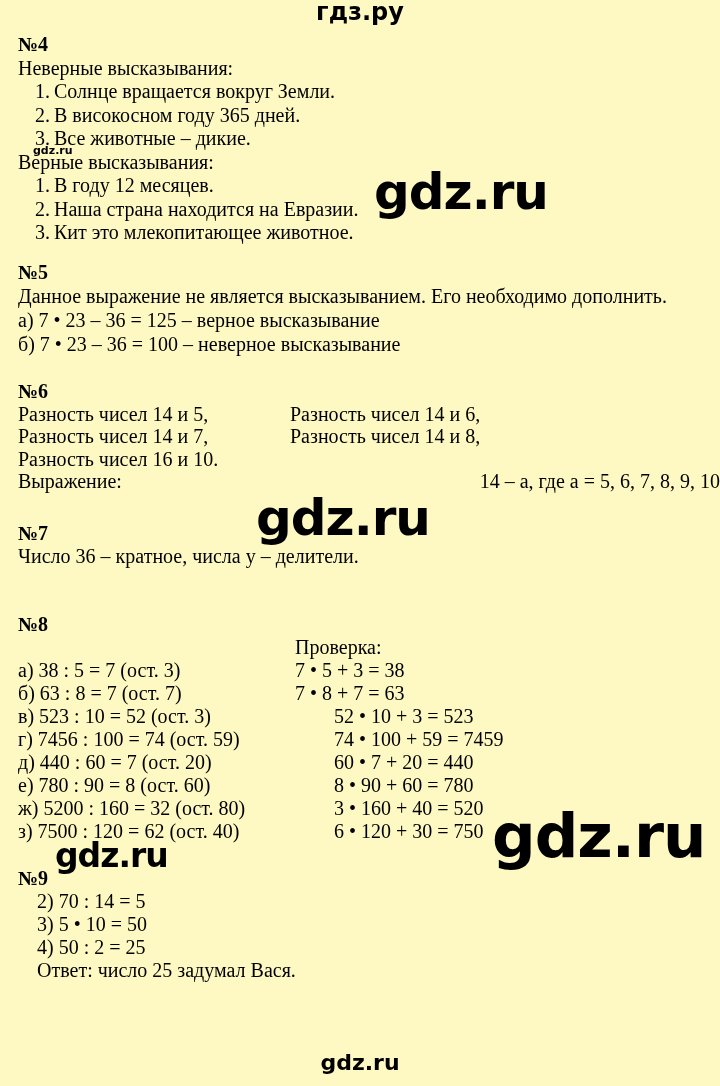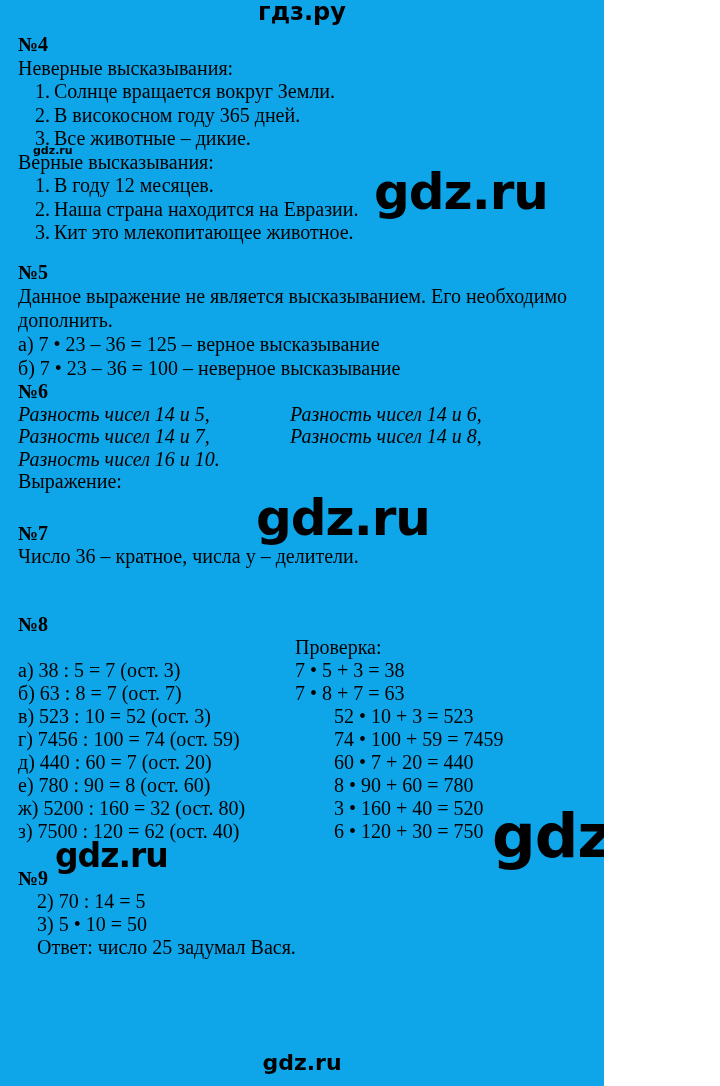--- a/index.html
+++ b/index.html
@@ -1,19 +1,19 @@
 <!DOCTYPE html>
 <html><head>
 <meta charset="utf-8">
 <style>
   html,body { margin:0; padding:0; background:#fff; }
   .page {
     position:relative;
-    width:604px; height:1086px;
-    background:#0ea5e9;
+    width:720px; height:1086px;
+    background:#fef9c3;
     color:#000;
     font-family:"Liberation Serif", serif;
     font-size:20px;
     overflow:hidden;
   }
   
   .brand-header {
     position:absolute; top:-1px; left:0; width:100%;
     text-align:center;
     font-family:"DejaVu Sans", sans-serif;
@@ -41,21 +41,21 @@
   .sec-title { font-weight:bold; }
   .italic { }
   .sec-4 { top:33px;  line-height:23.5px; }
   .sec-5 { top:260px; line-height:24px; }
   .sec-6 { top:380px; line-height:22.5px; }
   .sec-7 { top:522px; line-height:22.5px; }
   .sec-8 { top:613px; line-height:23px; }
   .sec-9 { top:867px; line-height:23px; }
   .list-item { display:flex; padding-left:17px; }
   .list-item .num { width:19px; flex:0 0 auto; }
-  .row6 { display:flex;font-style:italic; }
+  .row6 { display:flex; }
   .row6 .c1 { width:272px; flex:0 0 auto; }
   .expr-row { display:flex;justify-content:space-between; }
   .expr-row .expr-label { width:185px; flex:0 0 auto; }
   .row8 { display:flex; }
   .row8 .l { width:277px; flex:0 0 auto; }
   .row8 .r.indent { padding-left:39px; }
   .step { padding-left:19px; }
 </style>
 </head>
 <body>
@@ -116,20 +116,21 @@
     <div class="row6">
       <span class="c1">Разность чисел 14 и 7,</span>
       <span>Разность чисел 14 и 8,</span>
     </div>
     <div class="row6">
       <span class="c1">Разность чисел 16 и 10.</span>
       <span></span>
     </div>
     <div class="expr-row">
       <span class="expr-label italic">Выражение:</span>
+      <span>14 – a, где a = 5, 6, 7, 8, 9, 10</span>
     </div>
   </div>
 
   <div class="sec sec-7">
     <div class="sec-title">№7</div>
     <div>Число 36 – кратное, числа у – делители.</div>
   </div>
 
   <div class="sec sec-8">
     <div class="sec-title">№8</div>
@@ -168,18 +169,19 @@
     <div class="row8">
       <span class="l">з) 7500 : 120 = 62 (ост. 40)</span>
       <span class="r indent">6 • 120 + 30 = 750</span>
     </div>
   </div>
 
   <div class="sec sec-9">
     <div class="sec-title">№9</div>
     <div class="step">2) 70 : 14 = 5</div>
     <div class="step">3) 5 • 10 = 50</div>
+    <div class="step">4) 50 : 2 = 25</div>
     <div class="step">Ответ: число 25 задумал Вася.</div>
   </div>
 
   <div class="brand-footer">gdz.ru</div>
 
 </div>
 
 </body></html>

